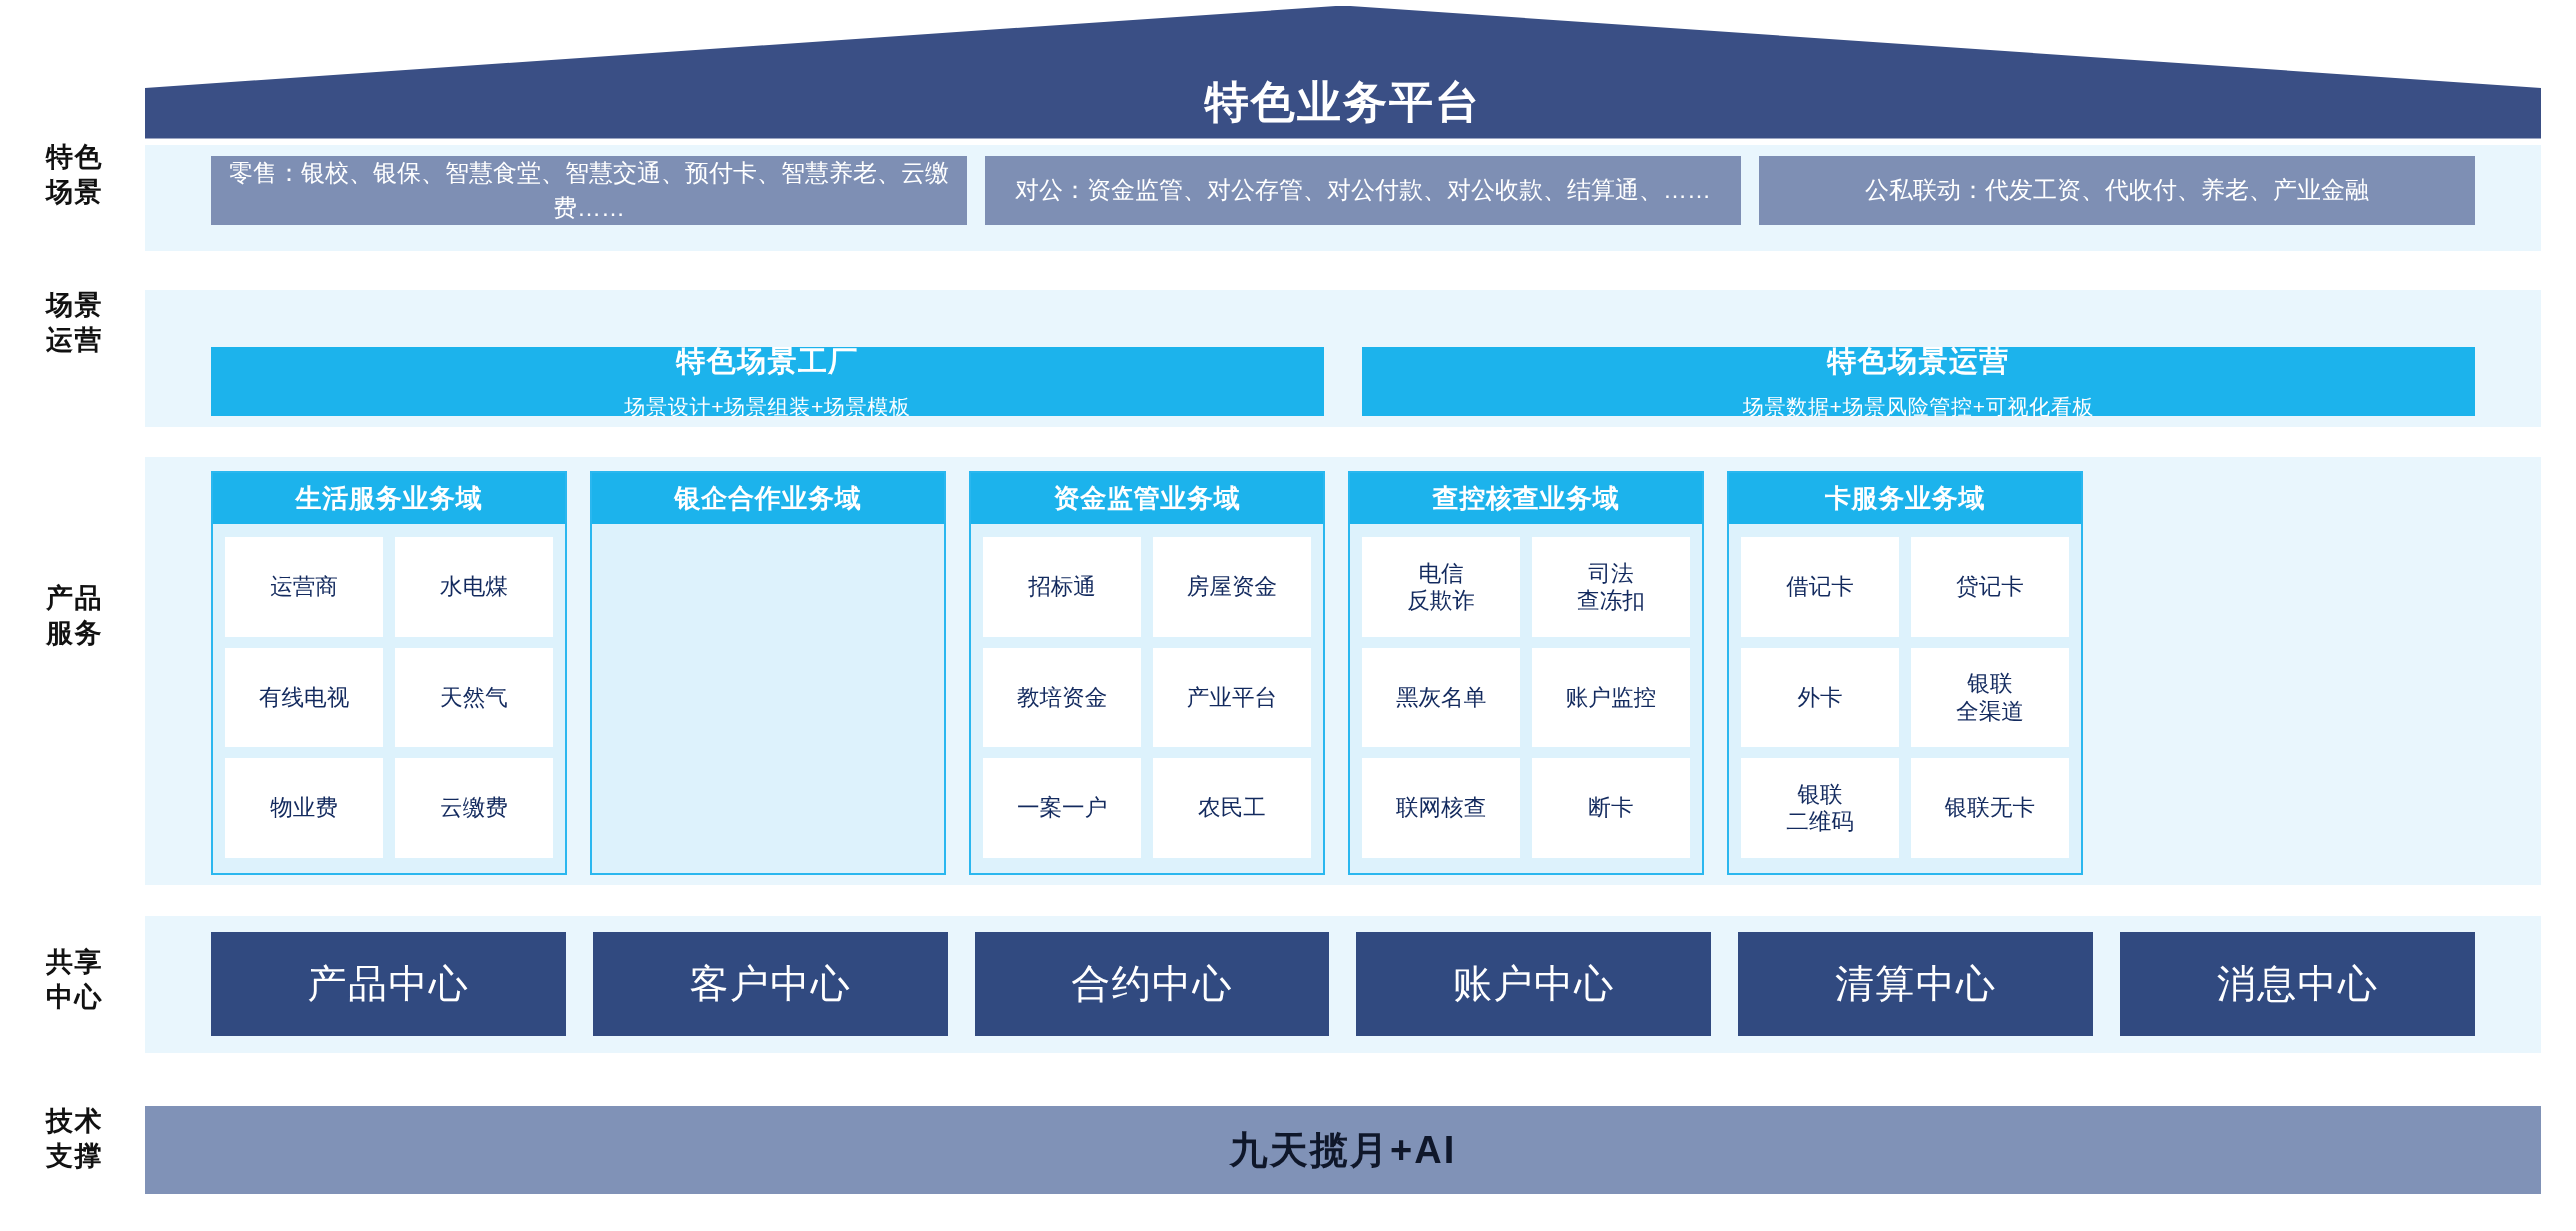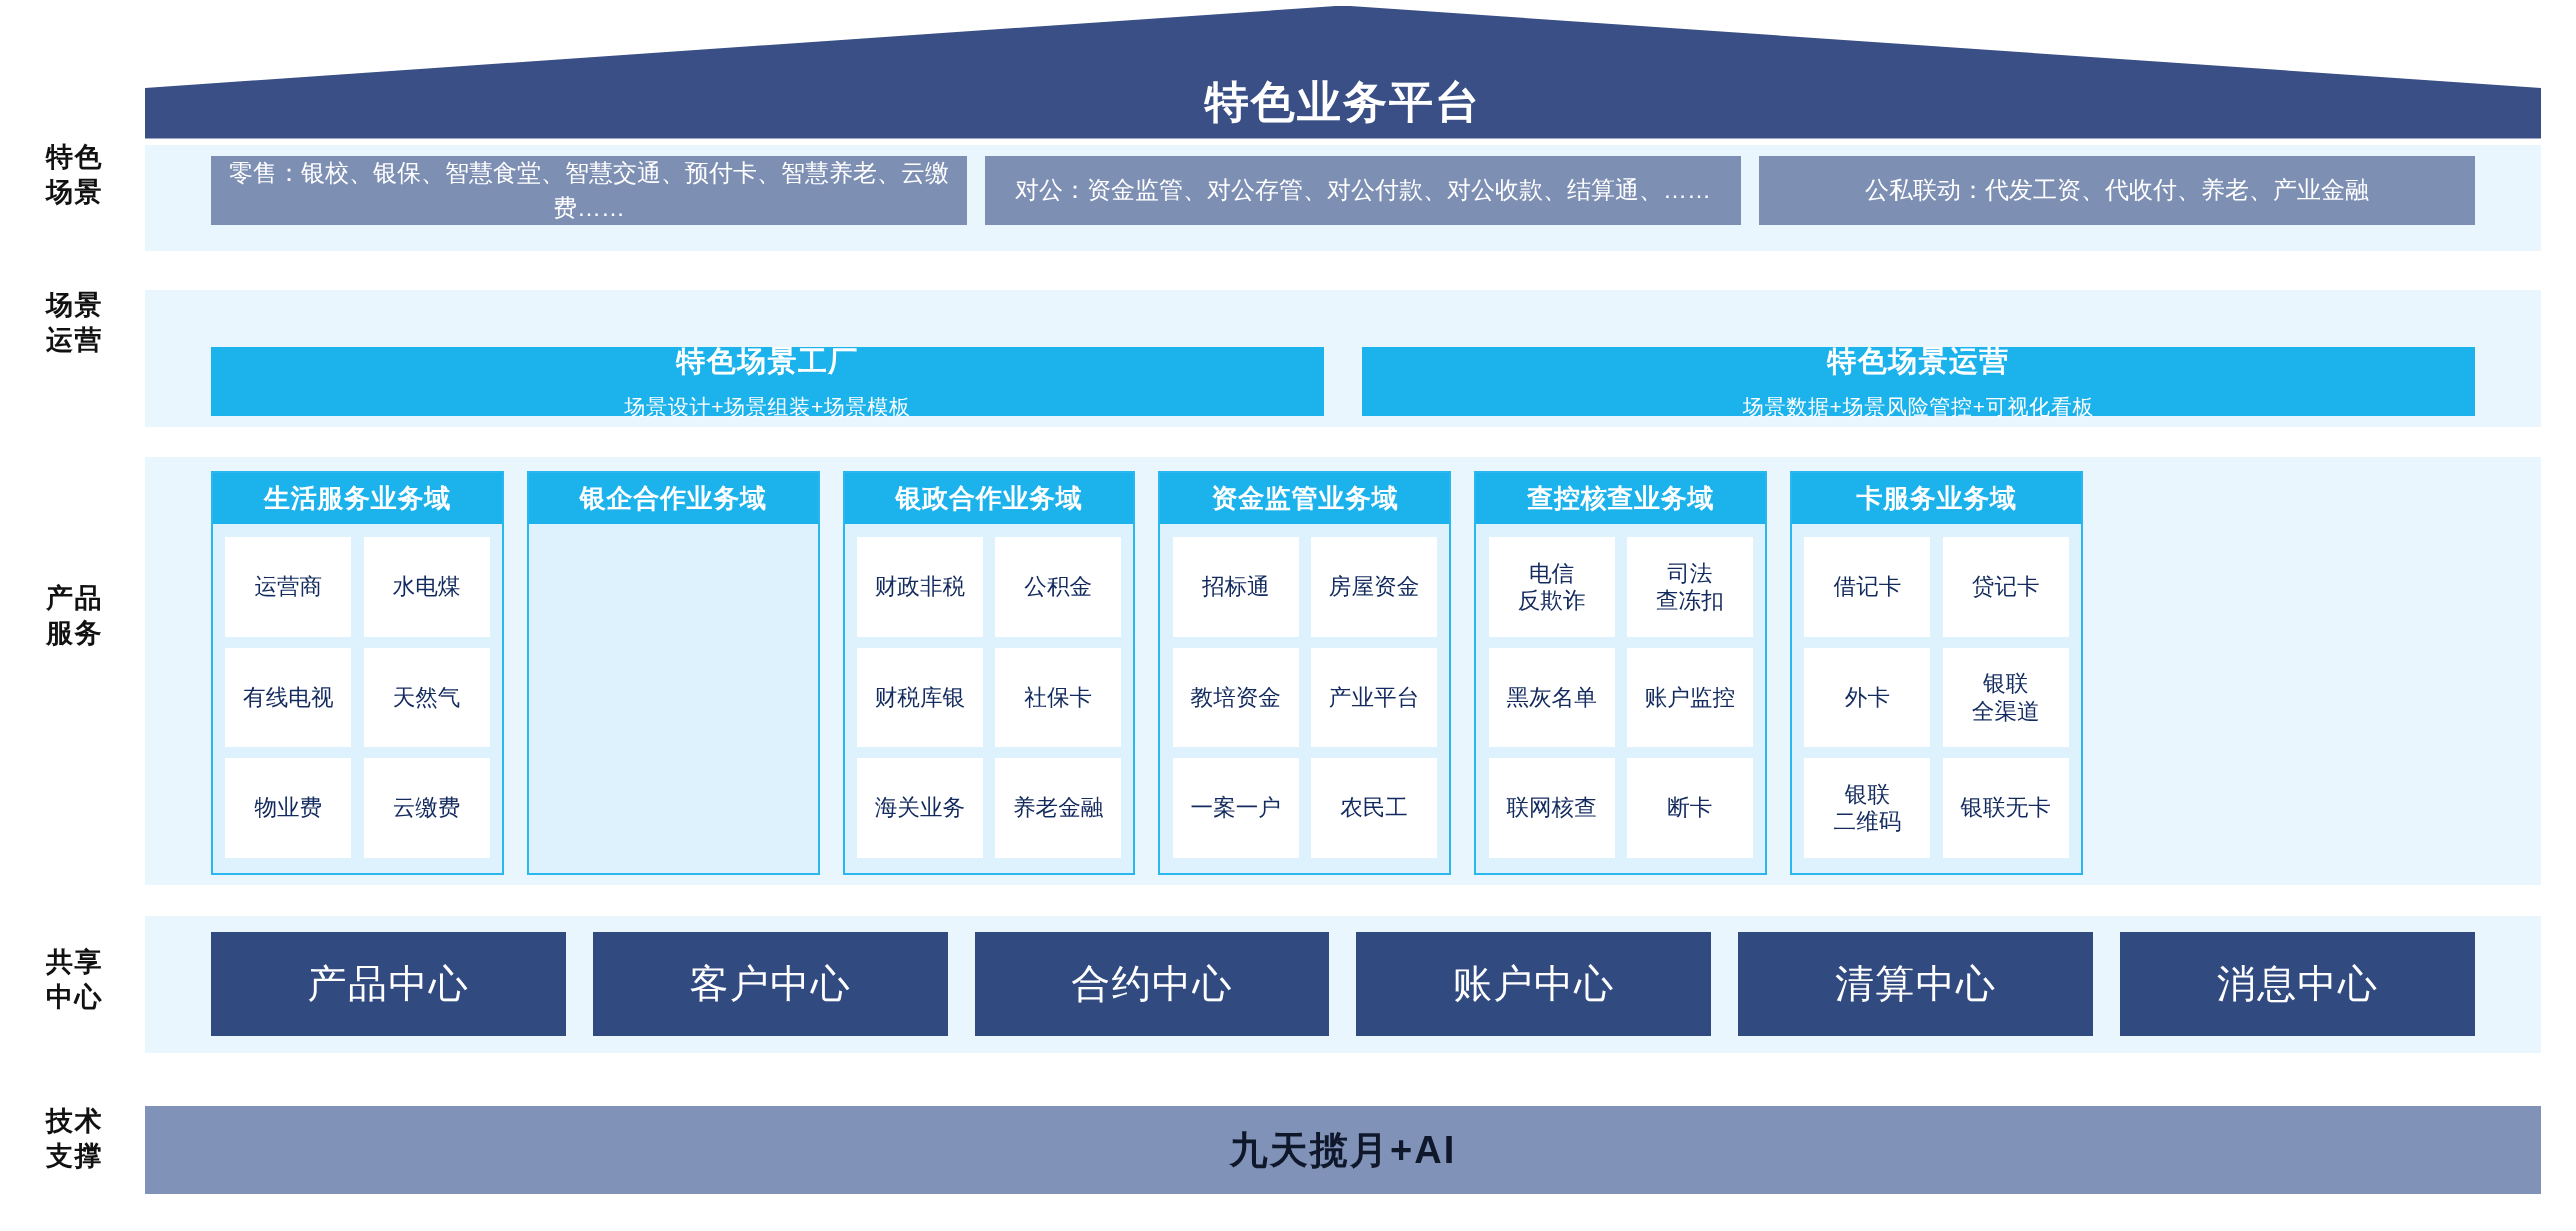--- a/index.html
+++ b/index.html
@@ -248,31 +248,20 @@
         <div class="tile">天然气</div>
         <div class="tile">物业费</div>
         <div class="tile">云缴费</div>
       </div>
     </div>
 
     <div class="domain-card">
       <div class="domain-head">银企合作业务域</div>
     </div>
 
-    <div class="domain-card">
-      <div class="domain-head">银政合作业务域</div>
-      <div class="domain-body">
-        <div class="tile">财政非税</div>
-        <div class="tile">公积金</div>
-        <div class="tile">财税库银</div>
-        <div class="tile">社保卡</div>
-        <div class="tile">海关业务</div>
-        <div class="tile">养老金融</div>
-      </div>
-    </div>
 
     <div class="domain-card">
       <div class="domain-head">资金监管业务域</div>
       <div class="domain-body">
         <div class="tile">招标通</div>
         <div class="tile">房屋资金</div>
         <div class="tile">教培资金</div>
         <div class="tile">产业平台</div>
         <div class="tile">一案一户</div>
         <div class="tile">农民工</div>

